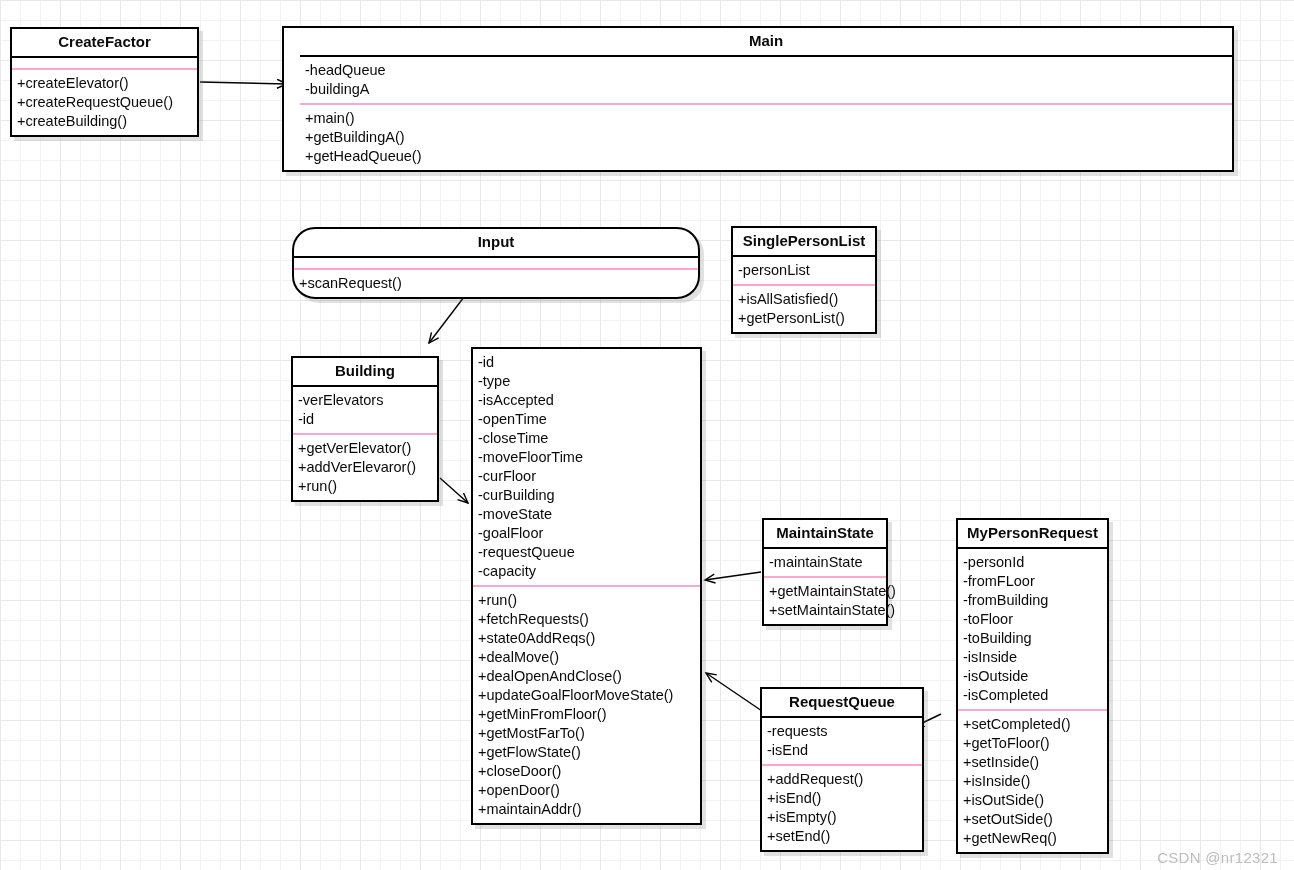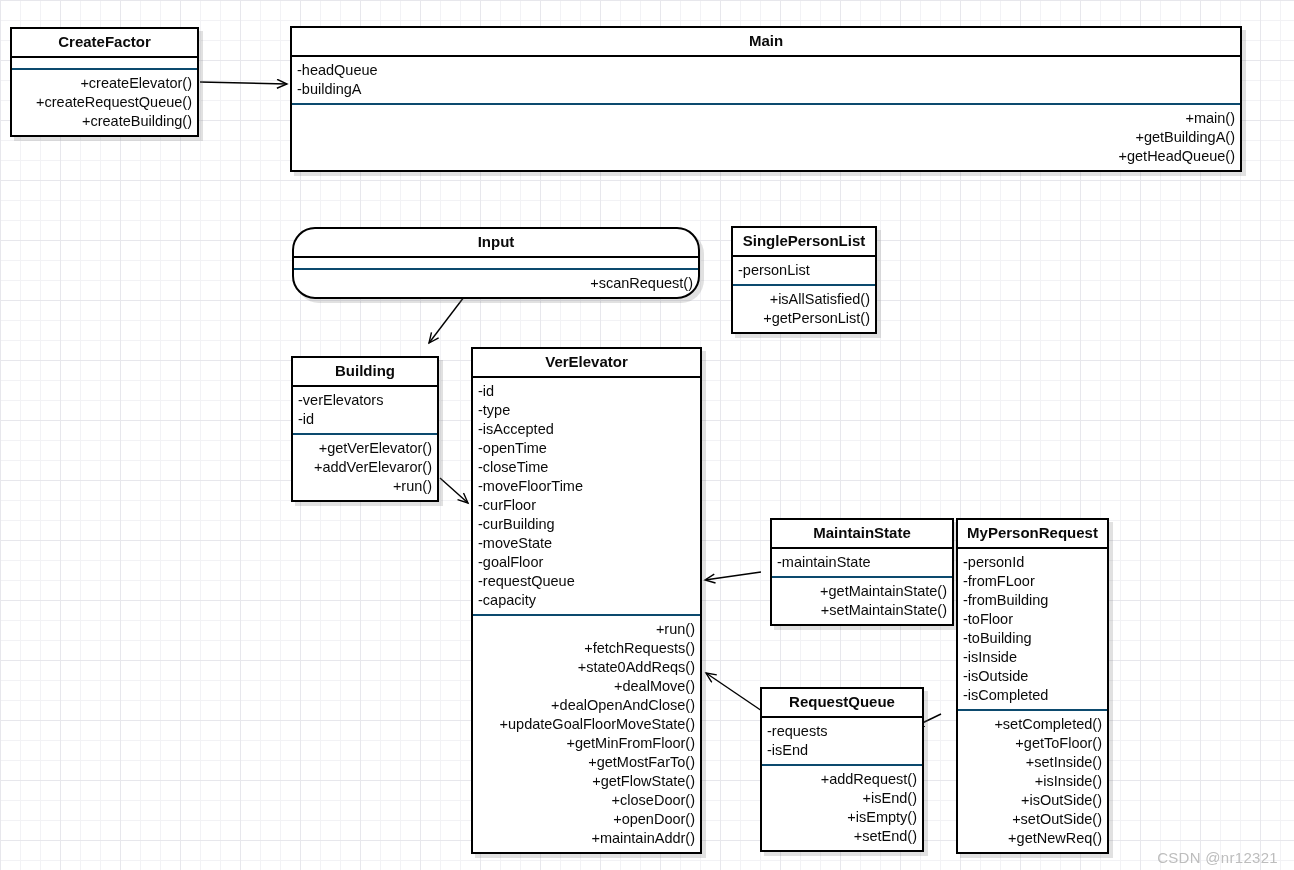--- a/index.html
+++ b/index.html
@@ -32,21 +32,21 @@
     font-size: 15px;
     line-height: 16px;
     text-align: center;
     padding: 5px 4px 6px 4px;
     border-bottom: 2px solid #000000;
     white-space: nowrap;
     overflow: hidden;
   }
   .uml-section { padding: 4px 5px; }
   .uml-section.empty { min-height: 10px; padding: 0; }
-  .uml-methods { border-top: 2px solid #0c4a6e; text-align: right; }
+  .uml-methods { border-top: 2px solid #f9a8d4; }
   .uml-member {
     font-size: 14.5px;
     line-height: 19px;
     white-space: nowrap;
   }
 
   #arrow-layer {
     position: absolute;
     left: 0; top: 0;
     pointer-events: none;
@@ -83,21 +83,21 @@
   <div id="class-layer">
       <div class="uml-class" style="left: 10px; top: 27px; width: 189px;">
         <div class="uml-title">CreateFactor</div>
         <div class="uml-section uml-attrs empty"></div>
         <div class="uml-section uml-methods">
           <div class="uml-member">+createElevator()</div>
           <div class="uml-member">+createRequestQueue()</div>
           <div class="uml-member">+createBuilding()</div>
         </div>
       </div>
-      <div class="uml-class" style="left: 290px; top: 26px; width: 952px;">
+      <div class="uml-class" style="left: 282px; top: 26px; width: 952px; padding-left: 16px;">
         <div class="uml-title">Main</div>
         <div class="uml-section uml-attrs">
           <div class="uml-member">-headQueue</div>
           <div class="uml-member">-buildingA</div>
         </div>
         <div class="uml-section uml-methods">
           <div class="uml-member">+main()</div>
           <div class="uml-member">+getBuildingA()</div>
           <div class="uml-member">+getHeadQueue()</div>
         </div>
@@ -125,21 +125,20 @@
           <div class="uml-member">-verElevators</div>
           <div class="uml-member">-id</div>
         </div>
         <div class="uml-section uml-methods">
           <div class="uml-member">+getVerElevator()</div>
           <div class="uml-member">+addVerElevaror()</div>
           <div class="uml-member">+run()</div>
         </div>
       </div>
       <div class="uml-class" style="left: 471px; top: 347px; width: 231px;">
-        <div class="uml-title">VerElevator</div>
         <div class="uml-section uml-attrs">
           <div class="uml-member">-id</div>
           <div class="uml-member">-type</div>
           <div class="uml-member">-isAccepted</div>
           <div class="uml-member">-openTime</div>
           <div class="uml-member">-closeTime</div>
           <div class="uml-member">-moveFloorTime</div>
           <div class="uml-member">-curFloor</div>
           <div class="uml-member">-curBuilding</div>
           <div class="uml-member">-moveState</div>
@@ -155,21 +154,21 @@
           <div class="uml-member">+dealOpenAndClose()</div>
           <div class="uml-member">+updateGoalFloorMoveState()</div>
           <div class="uml-member">+getMinFromFloor()</div>
           <div class="uml-member">+getMostFarTo()</div>
           <div class="uml-member">+getFlowState()</div>
           <div class="uml-member">+closeDoor()</div>
           <div class="uml-member">+openDoor()</div>
           <div class="uml-member">+maintainAddr()</div>
         </div>
       </div>
-      <div class="uml-class" style="left: 762px; top: 518px; width: 184px; margin-left: 8px;">
+      <div class="uml-class" style="left: 762px; top: 518px; width: 126px;">
         <div class="uml-title">MaintainState</div>
         <div class="uml-section uml-attrs">
           <div class="uml-member">-maintainState</div>
         </div>
         <div class="uml-section uml-methods">
           <div class="uml-member">+getMaintainState()</div>
           <div class="uml-member">+setMaintainState()</div>
         </div>
       </div>
       <div class="uml-class" style="left: 942px; top: 518px; width: 153px; margin-left: 14px;">

